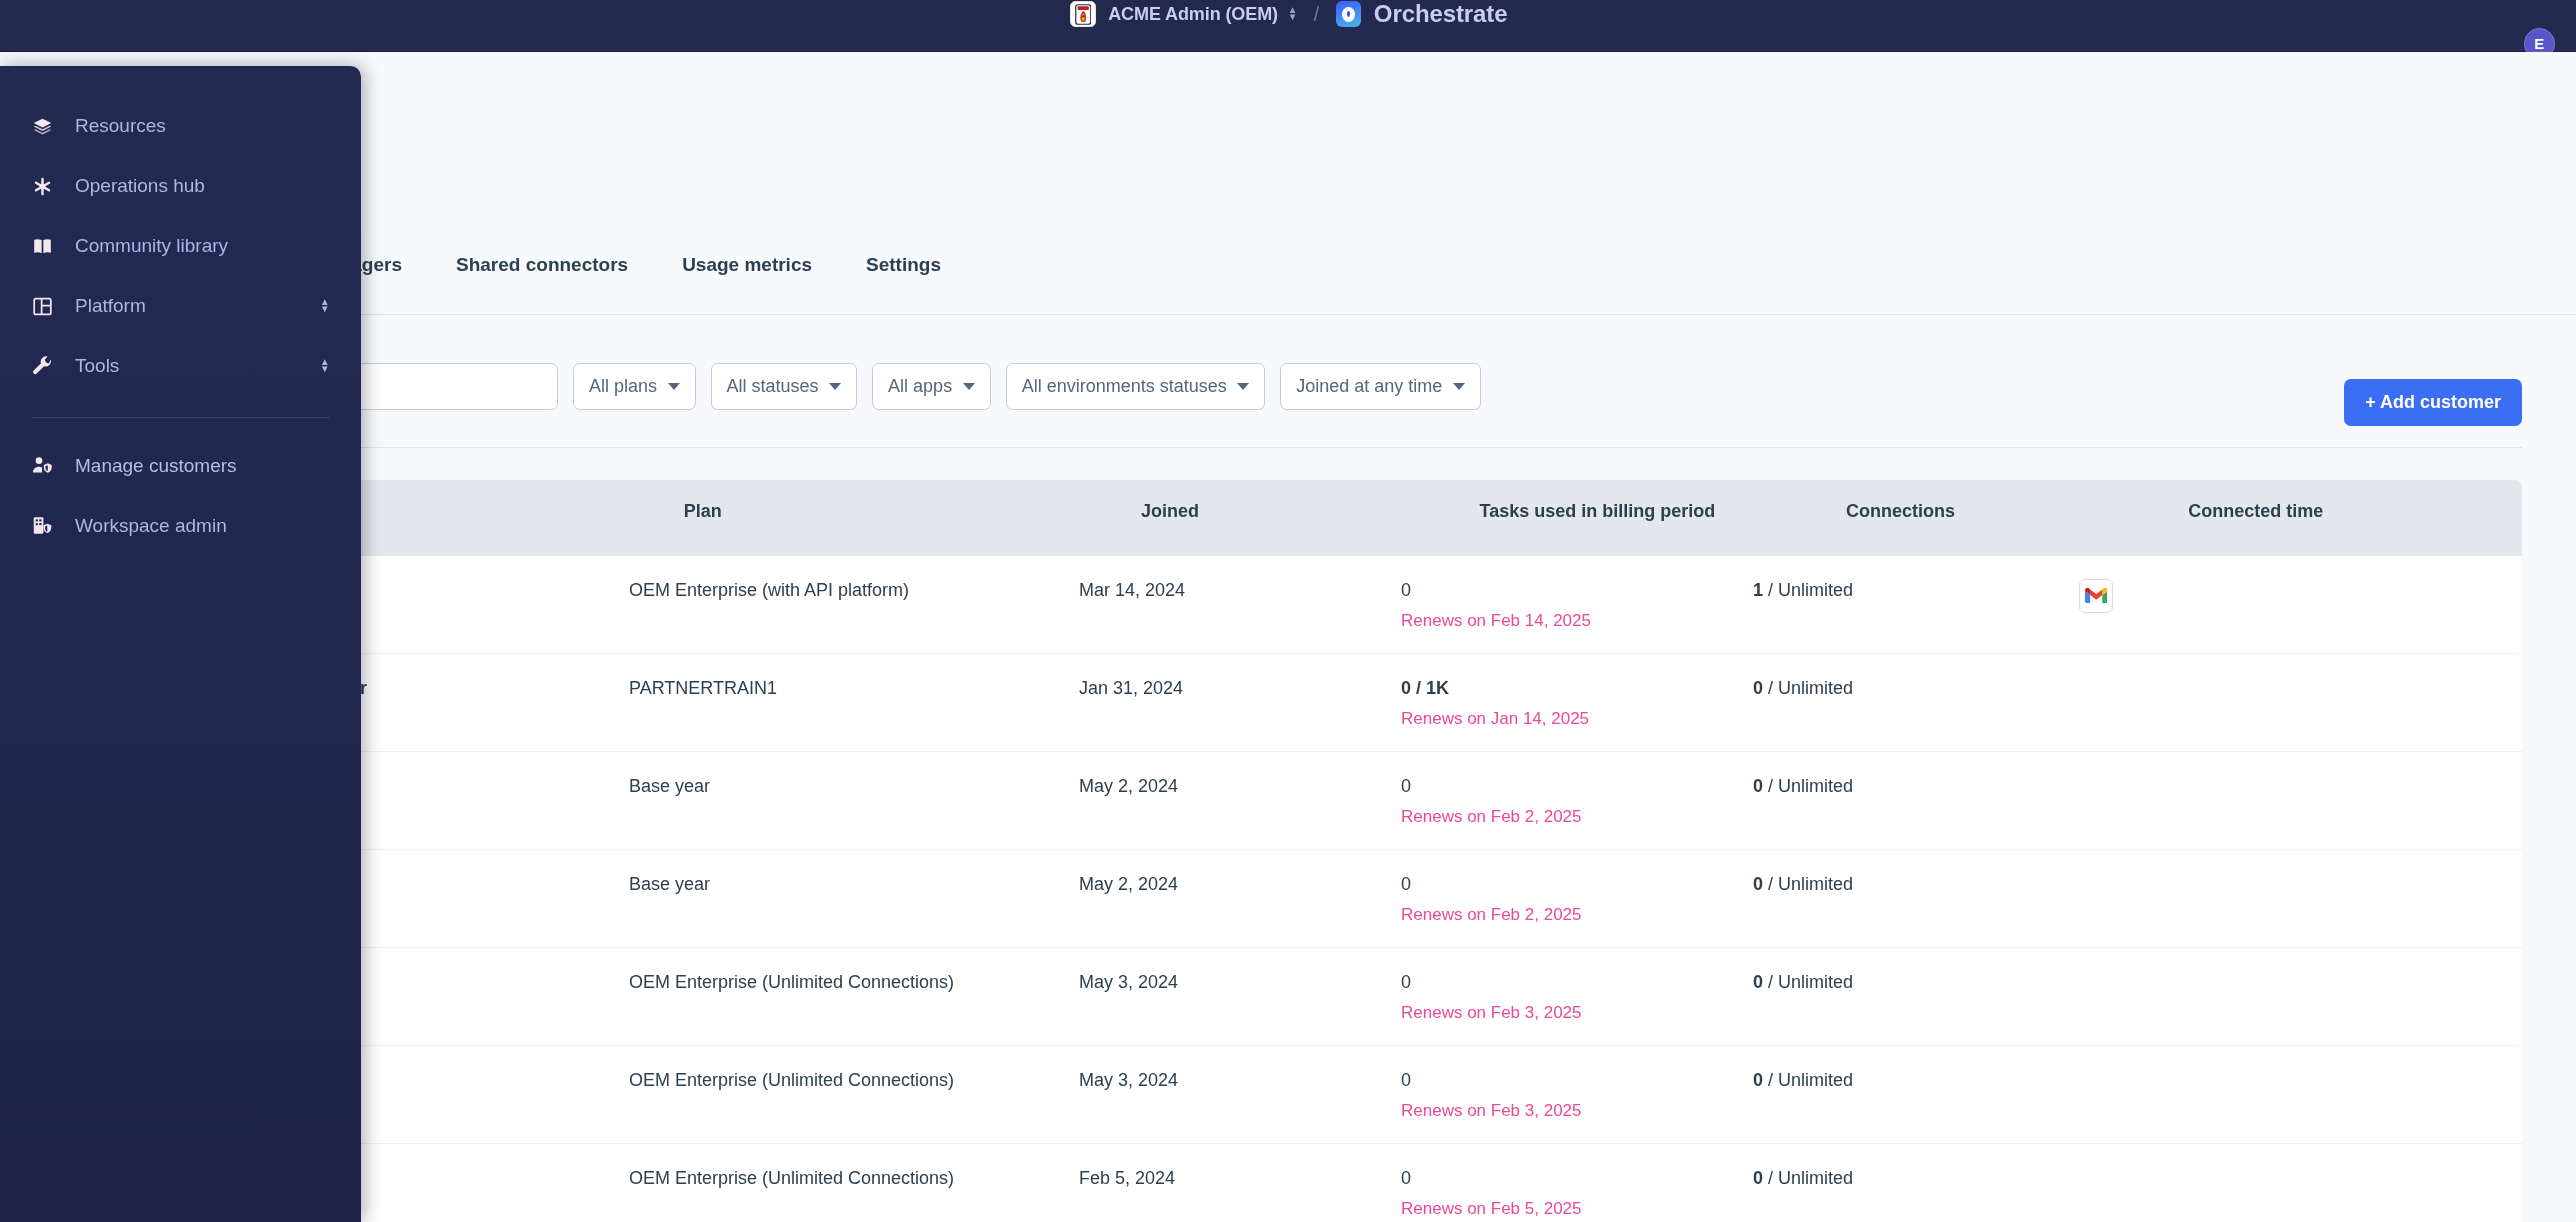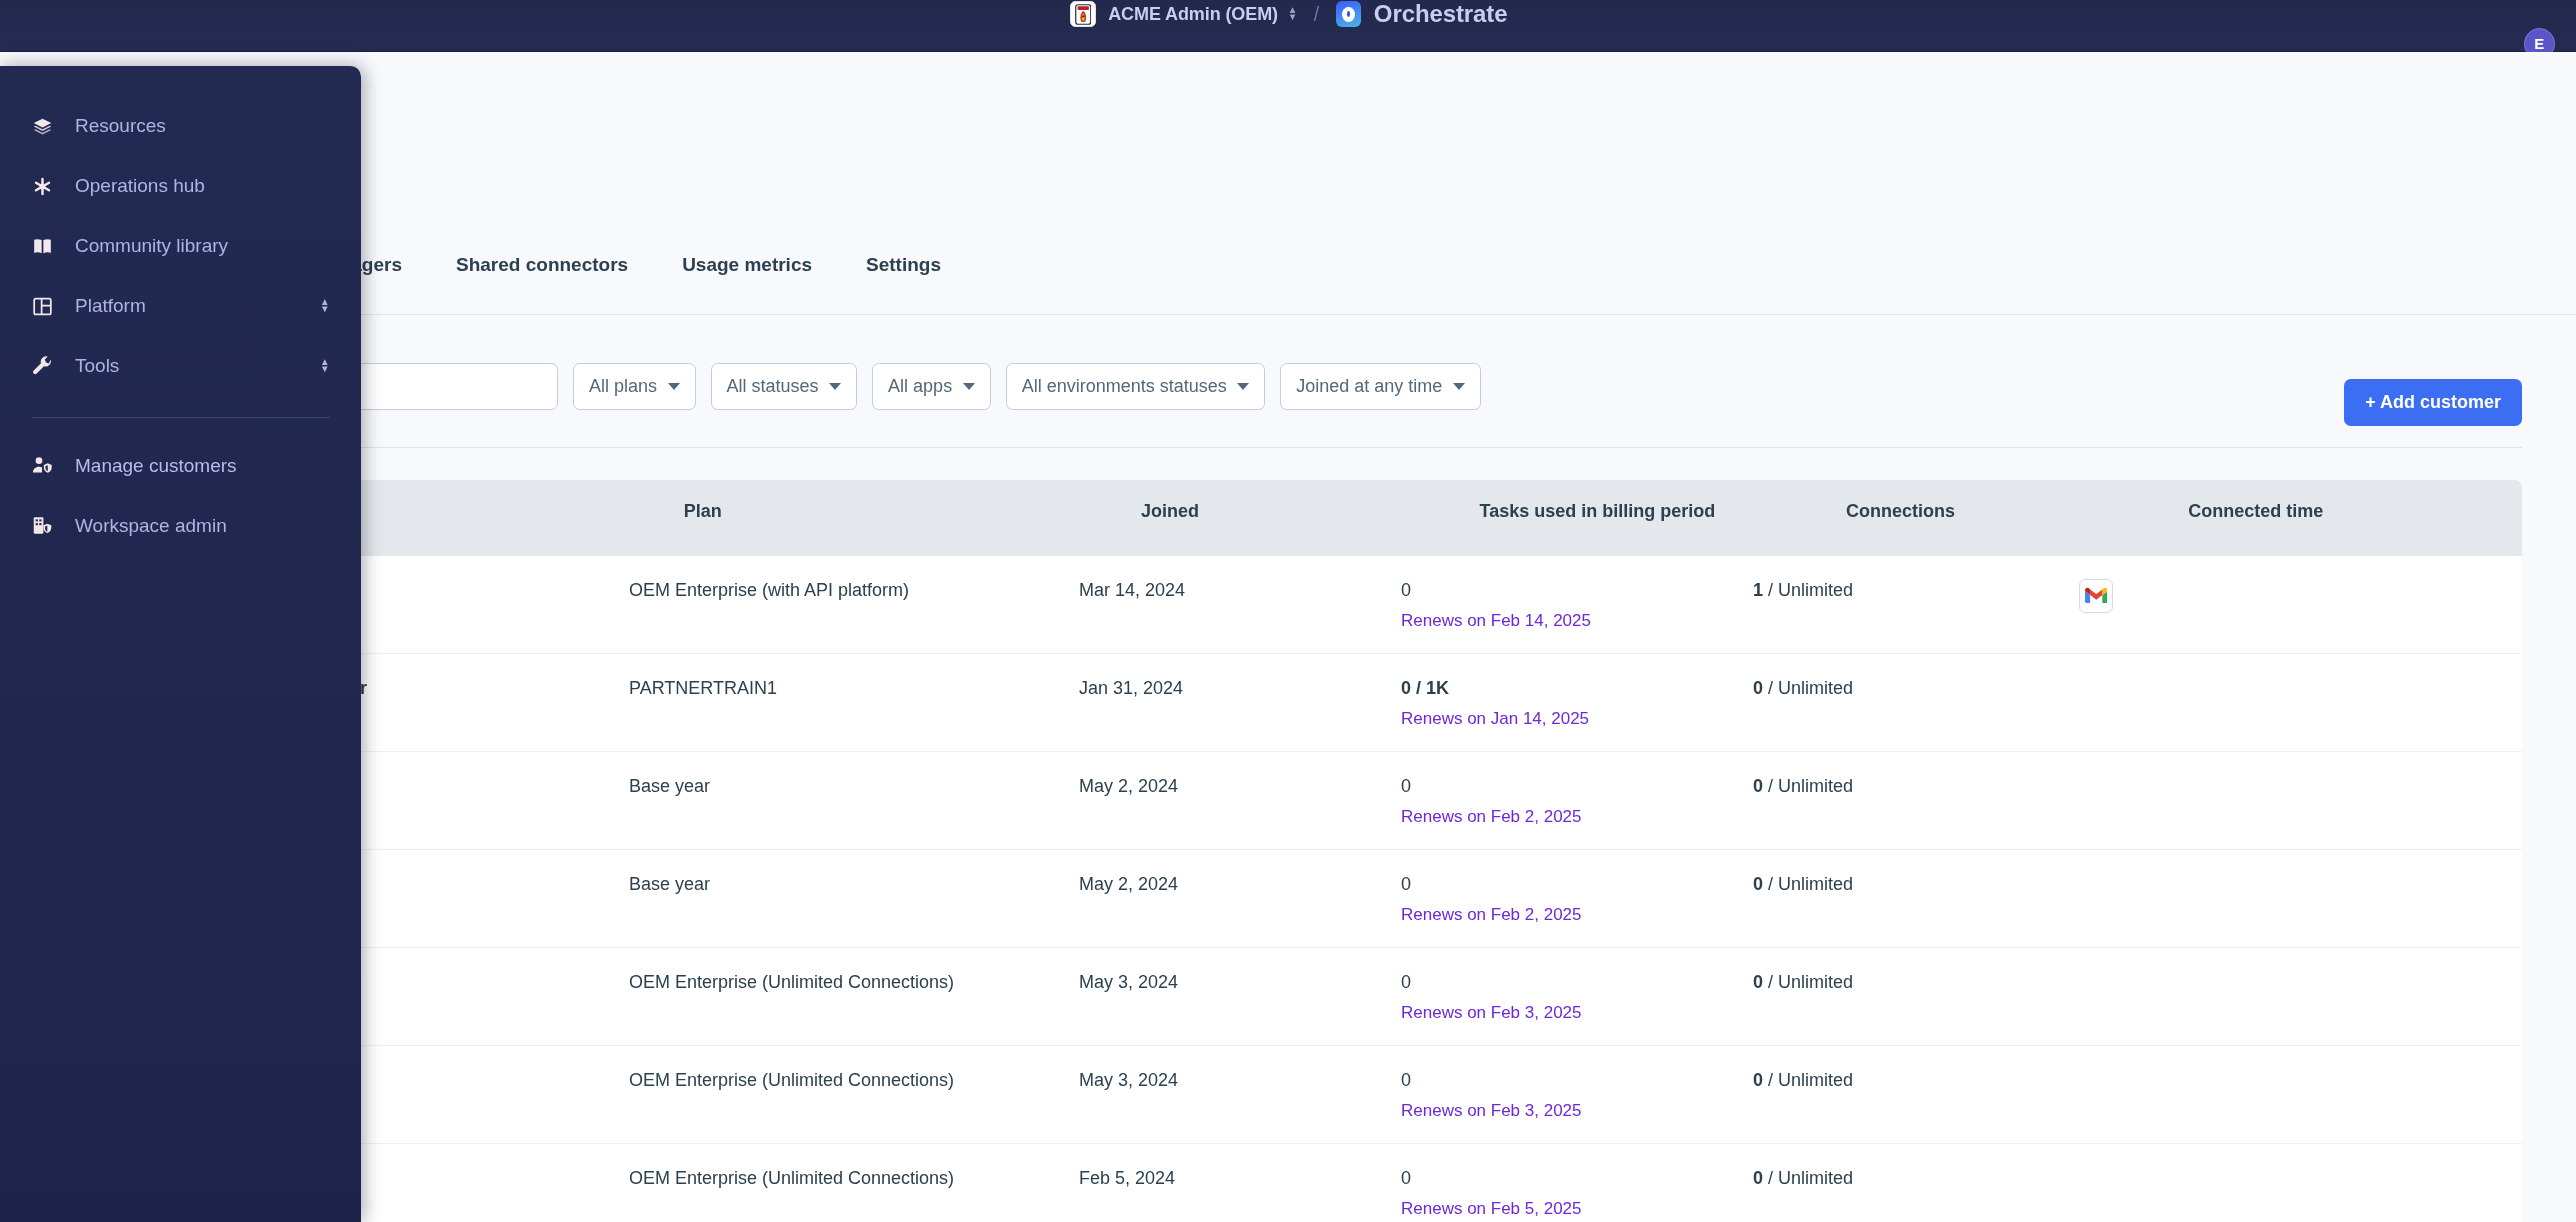--- a/index.html
+++ b/index.html
@@ -163,21 +163,21 @@
   }
   .c-name   { width: 367px; padding-left: 21px !important; }
   .c-plan   { width: 450px; }
   .c-joined { width: 322px; }
   .c-tasks  { width: 352px; }
   .c-conn   { width: 326px; }
   .c-apps   { width: 360px; }
 
   .cust-name { font-weight: 700; }
   .cust-sub  { font-weight: 400; }
-  .renews { color: #6d28d9; font-size: 17px; margin-top: 8.2px; }
+  .renews { color: #ec4899; font-size: 17px; margin-top: 8.2px; }
   .usage-strong { font-weight: 700; }
   .conn-strong  { font-weight: 700; }
 
   .app-chip {
     width: 34px; height: 34px; border-radius: 6px;
     border: 0.7px solid #d4dae0; background: #ffffff;
     display: flex; align-items: center; justify-content: center;
   }
 
   

